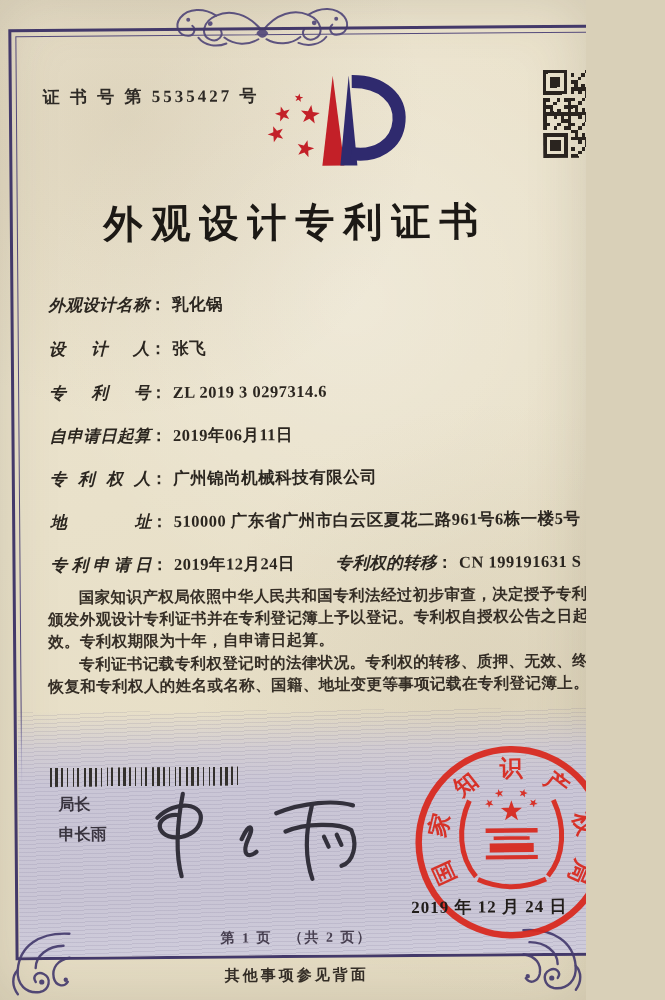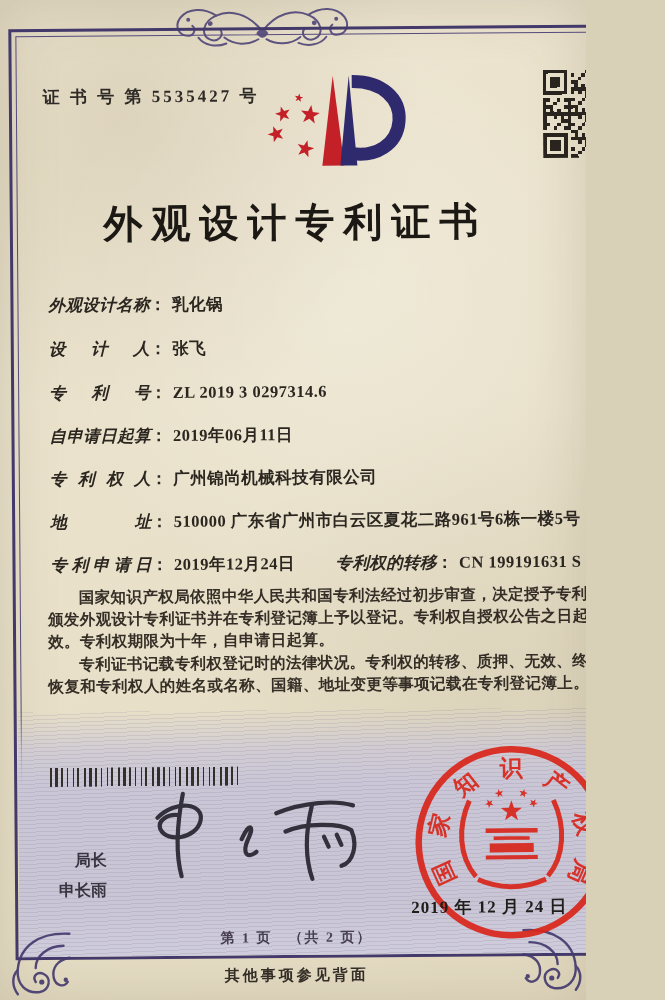--- a/index.html
+++ b/index.html
@@ -61,21 +61,21 @@
 
   
   .body-text {
     position:absolute; left:47px; top:585px; width:575px;
     font-size:15.5px; line-height:22px; color:#352e26; font-weight:600;
   }
   .body-text p { text-indent:2em; margin-bottom:1px; letter-spacing:0.4px; }
 
   
   .barcode { position:absolute; left:46px; top:766px; }
-  .signer { position:absolute; left:56px; top:844px; font-size:16px; font-weight:700; color:#39343f; line-height:30px;text-align:right; }
+  .signer { position:absolute; left:56px; top:788px; font-size:16px; font-weight:700; color:#39343f; line-height:30px; }
   .signature { position:absolute; left:122px; top:775px; }
   .seal { position:absolute; left:403px; top:744px; }
   .seal-date {
     position:absolute; left:408px; top:897px; font-size:17px; font-weight:700;
     color:#211d1a; letter-spacing:1px;
   }
   .page-footer {
     position:absolute; left:0; top:929px; width:100%; text-align:center;
     font-size:14px; font-weight:600; color:#473f50; letter-spacing:2px;
   }

